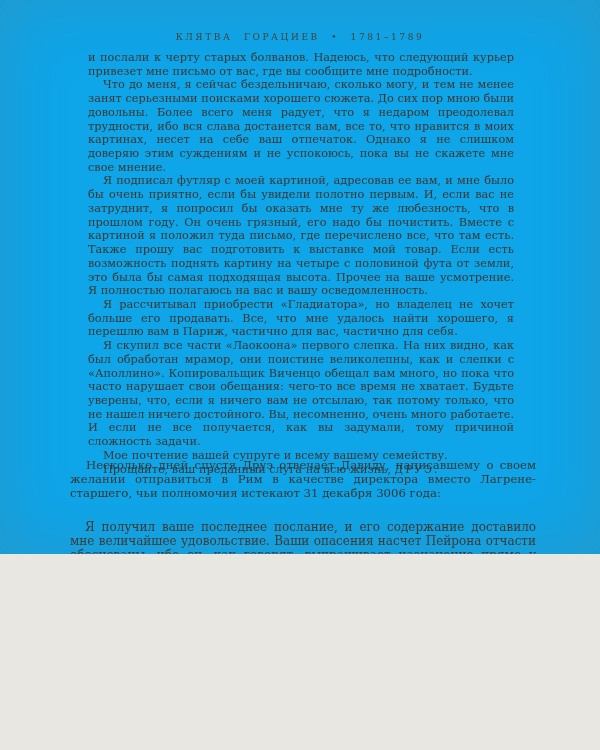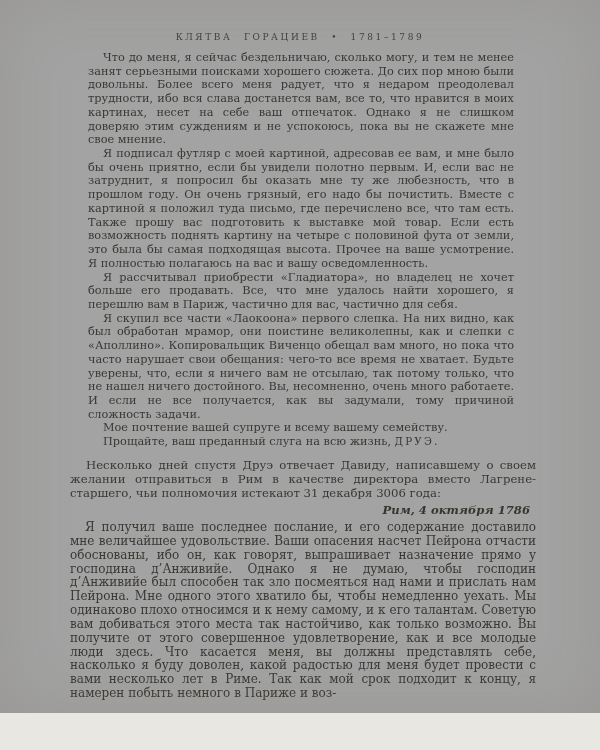--- a/index.html
+++ b/index.html
@@ -3,22 +3,22 @@
 <meta charset="utf-8">
 <style>
   html, body { margin: 0; padding: 0; }
   body {
     width: 600px; height: 750px;
     background: #e9e7e2;
     font-family: "DejaVu Serif", serif;
   }
   .page {
     position: relative;
-    width: 600px; height: 713px;
-    background: #a3a3a3;
+    width: 600px; height: 554px;
+    background: #0ea5e9;
     color: #3b3833;
     overflow: hidden;
   }
   .page::after {
     content: '';
     position: absolute; inset: 0;
     box-shadow: inset 0 0 70px rgba(115,108,95,0.22);
     pointer-events: none;
   }
   .running-header {
@@ -78,31 +78,31 @@
   }
 </style>
 </head>
 <body>
 
 <div class="page">
 
   <div class="running-header">КЛЯТВА ГОРАЦИЕВ • 1781–1789</div>
 
   <section class="letter-1">
+    <p class="continued">и послали к черту старых болванов. Надеюсь, что следующий курьер привезет мне письмо от вас, где вы сообщите мне подробности.</p>
     <p>Что до меня, я сейчас бездельничаю, сколько могу, и тем не менее занят серьезными поисками хорошего сюжета. До сих пор мною были довольны. Более всего меня радует, что я недаром преодолевал трудности, ибо вся слава достанется вам, все то, что нравится в моих картинах, несет на себе ваш отпечаток. Однако я не слишком доверяю этим суждениям и не успокоюсь, пока вы не скажете мне свое мнение.</p>
     <p>Я подписал футляр с моей картиной, адресовав ее вам, и мне было бы очень приятно, если бы увидели полотно первым. И, если вас не затруднит, я попросил бы оказать мне ту же любезность, что в прошлом году. Он очень грязный, его надо бы почистить. Вместе с картиной я положил туда письмо, где перечислено все, что там есть. Также прошу вас подготовить к выставке мой товар. Если есть возможность поднять картину на четыре с половиной фута от земли, это была бы самая подходящая высота. Прочее на ваше усмотрение. Я полностью полагаюсь на вас и вашу осведомленность.</p>
     <p>Я рассчитывал приобрести «Гладиатора», но владелец не хочет больше его продавать. Все, что мне удалось найти хорошего, я перешлю вам в Париж, частично для вас, частично для себя.</p>
     <p>Я скупил все части «Лаокоона» первого слепка. На них видно, как был обработан мрамор, они поистине великолепны, как и слепки с «Аполлино». Копировальщик Виченцо обещал вам много, но пока что часто нарушает свои обещания: чего-то все время не хватает. Будьте уверены, что, если я ничего вам не отсылаю, так потому только, что не нашел ничего достойного. Вы, несомненно, очень много работаете. И если не все получается, как вы задумали, тому причиной сложность задачи.</p>
     <p>Мое почтение вашей супруге и всему вашему семейству.</p>
     <p><span>Прощайте, ваш преданный слуга на всю жизнь, </span><span class="signature">ДРУЭ</span><span>.</span></p>
   </section>
 
   <p class="narrative">Несколько дней спустя Друэ отвечает Давиду, написавшему о своем желании отправиться в Рим в качестве директора вместо Лагрене-старшего, чьи полномочия истекают 31 декабря 3006 года:</p>
 
-  <div class="dateline">Рим, 4 октября 1786</div>
 
   <section class="letter-2">
     <p>Я получил ваше последнее послание, и его содержание доставило мне величайшее удовольствие. Ваши опасения насчет Пейрона отчасти обоснованы, ибо он, как говорят, выпрашивает назначение прямо у господина д’Анживийе. Однако я не думаю, чтобы господин д’Анживийе был способен так зло посмеяться над нами и прислать нам Пейрона. Мне одного этого хватило бы, чтобы немедленно уехать. Мы одинаково плохо относимся и к нему самому, и к его талантам. Советую вам добиваться этого места так настойчиво, как только возможно. Вы получите от этого совершенное удовлетворение, как и все молодые люди здесь. Что касается меня, вы должны представлять себе, насколько я буду доволен, какой радостью для меня будет провести с вами несколько лет в Риме. Так как мой срок подходит к концу, я намерен побыть немного в Париже и воз-</p>
   </section>
 
   <div class="page-number">65</div>
 
 </div>
 
 </body></html>

